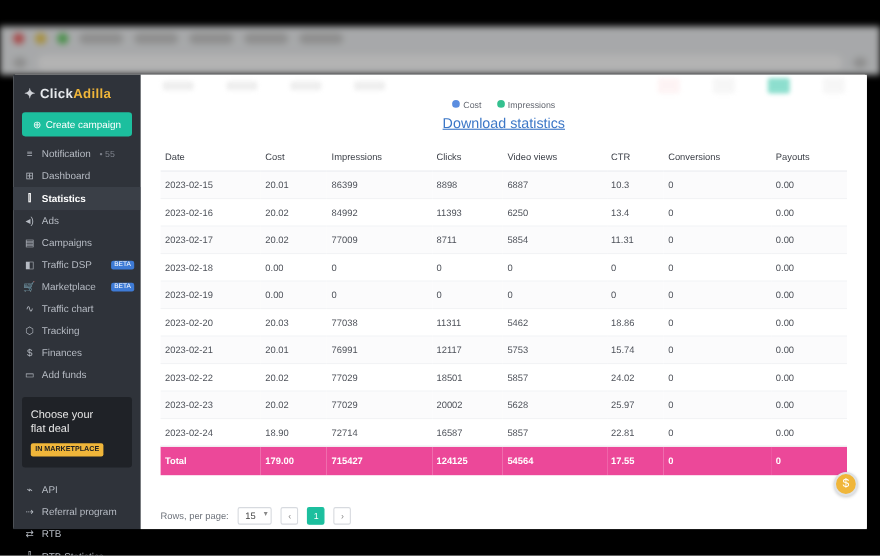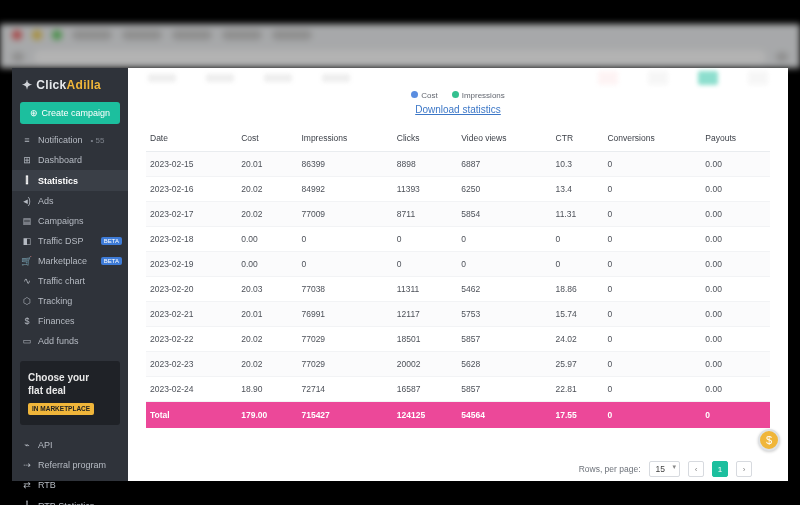--- a/index.html
+++ b/index.html
@@ -91,21 +91,21 @@
   }
   .promo {
     margin:10px 8px;
     background:#1f2227;
     color:#e8e8e8;
     padding:10px 8px;
     border-radius:3px;
     font-size:10px;
     line-height:1.3;
   }
-  .promo .t1 { font-weight:700; }
+  .promo .t1 { font-weight:400; }
   .promo .chip {
     margin-top:6px;
     display:inline-block;
     background:#f0b63a;
     color:#222;
     font-size:6.5px;
     padding:2px 4px;
     border-radius:2px;
     font-weight:600;
   }
@@ -119,39 +119,39 @@
   .tb-grey { background:#eee; color:#555;}
   .tb-green { background:#1dbf9e; color:#fff;}
 
   .legend-row {
     display:flex; justify-content:center; align-items:center; gap:14px;
     font-size:8px; color:#636770; padding:3px 0 2px;
   }
   .dot { width:7px; height:7px; border-radius:50%; display:inline-block; margin-right:3px;}
   .dot.blue { background:#5a8de0;}
   .dot.green{ background:#34c08f;}
-  .stats-link { text-align:center; font-size:10px; padding:2px 0 10px;}
+  .stats-link { text-align:center; font-size:13px; padding:2px 0 10px;}
   .stats-link a { color:#3c77c7; text-decoration:underline; cursor:pointer;}
 
   .table-wrap { flex:1; overflow:auto; padding:0 18px 6px;}
   table { width:100%; border-collapse:collapse; font-size:8.5px; color:#4d5159;}
   thead th {
     text-align:left; font-weight:400; color:#3b3f47;
     padding:8px 4px; border-bottom:1px solid #e9ecef;
   }
   tbody td { padding:7px 4px; border-bottom:1px solid #f2f3f5; }
   tbody tr:nth-child(odd){ background:#fbfbfc;}
   tfoot td {
     background:#ec4899; color:#fff; font-weight:600;
     padding:8px 4px;
   }
 
   .pager {
-    display:flex; justify-content:flex-end; align-items:center;
-    gap:8px; padding:8px 36px 4px; font-size:8.5px; color:#6d727a;
+    display:flex; align-items:center;
+    gap:8px; padding:8px 18px 4px; font-size:8.5px; color:#6d727a;
   }
   .pg-sel {
     border:1px solid #d7dadf; border-radius:2px;
     padding:2px 14px 2px 6px; font-size:8.5px; color:#444; background:#fff;
     position:relative;
   }
   .pg-sel::after{content:"▾"; position:absolute; right:3px; top:1px; font-size:7px; color:#888;}
   .pg-btn {
     width:16px; height:16px; border:1px solid #d7dadf; border-radius:2px;
     display:flex; align-items:center; justify-content:center; color:#888; font-size:8px;

